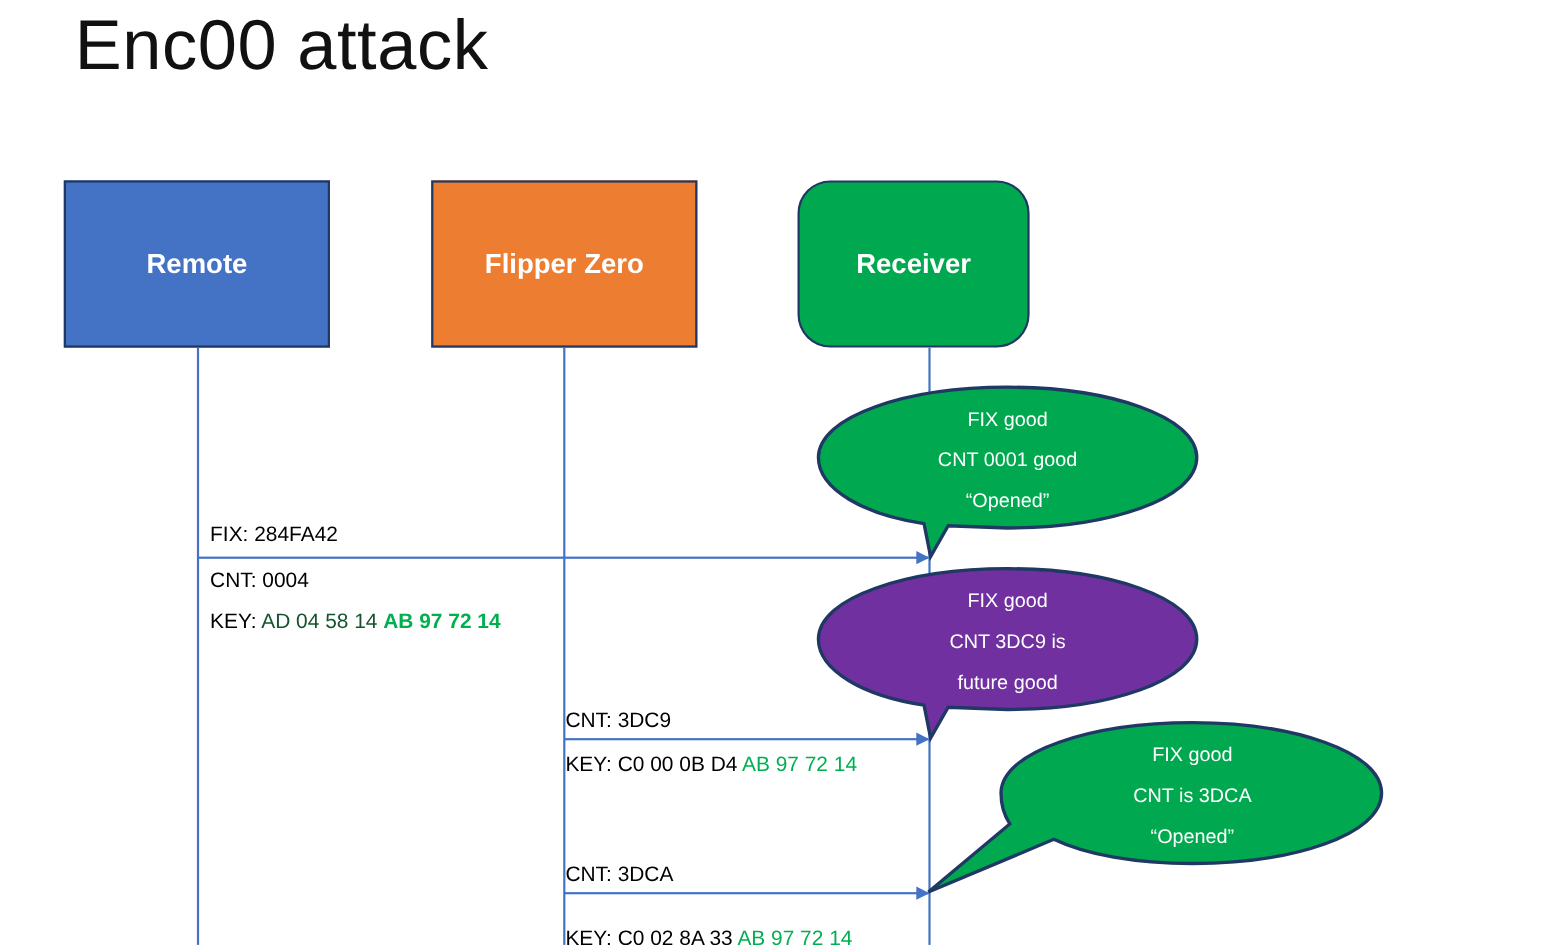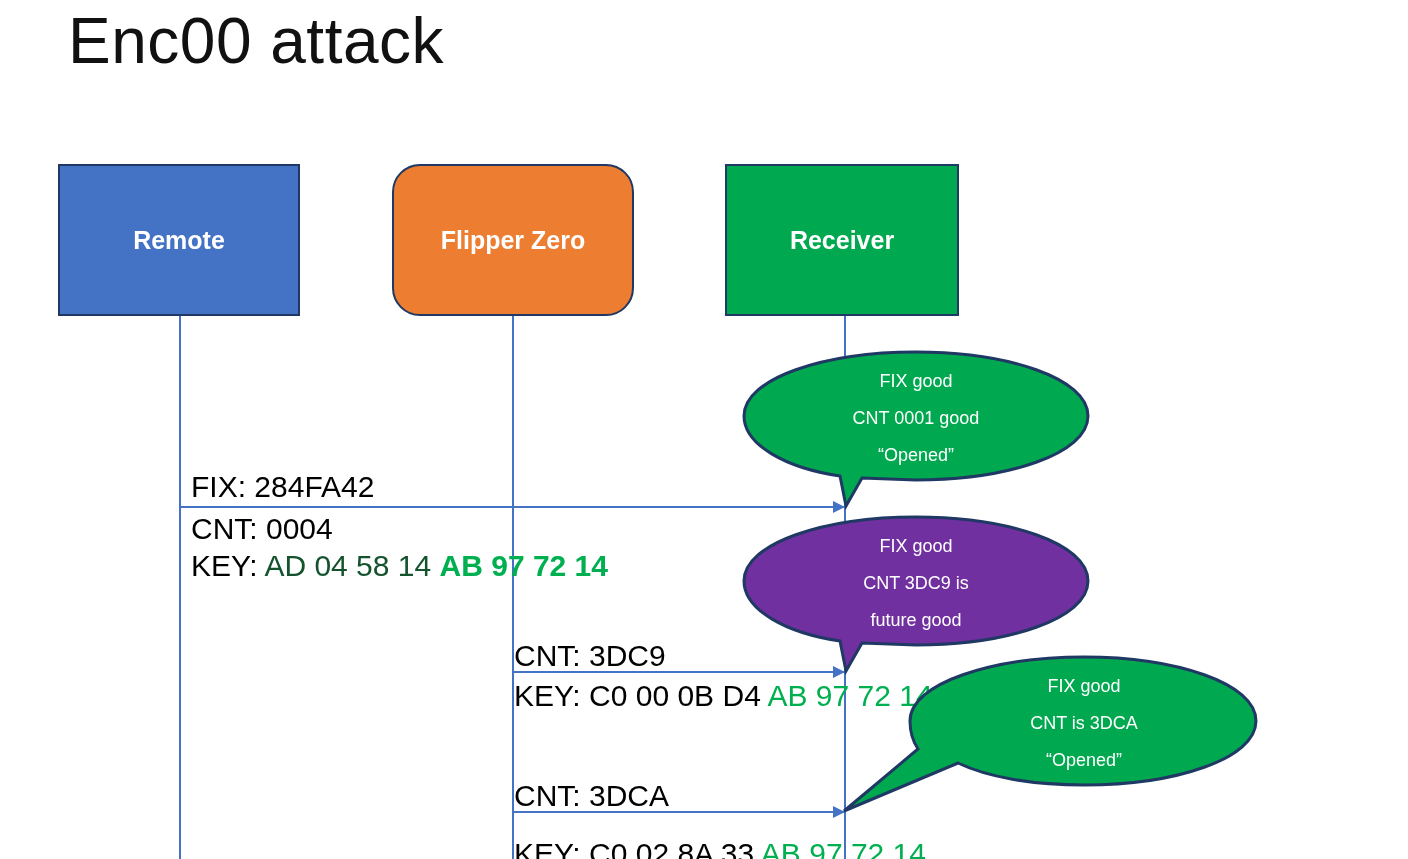--- a/index.html
+++ b/index.html
@@ -43,22 +43,22 @@
     justify-content: center;
   }
   .actor-label {
     color: #ffffff;
     font-size: 25px;
     line-height: 30px;
     font-weight: 700;
     white-space: nowrap;
   }
   #actor-remote   { left: 58px;  top: 164px; width: 242px; height: 152px; background: #4472C4; }
-  #actor-flipper  { left: 392px; top: 164px; width: 242px; height: 152px; background: #ED7D31; border-radius: 28px; }
-  #actor-receiver { left: 725px; top: 164px; width: 234px; height: 152px; background: #00A94F; }
+  #actor-flipper  { left: 392px; top: 164px; width: 242px; height: 152px; background: #ED7D31; }
+  #actor-receiver { left: 725px; top: 164px; width: 211px; height: 152px; background: #00A94F; border-radius: 30px; }
 
   
   .lifeline {
     position: absolute;
     width: 2px;
     background: #4472C4;
   }
   #lifeline-remote   { left: 179px; top: 316px; height: 543px; }
   #lifeline-flipper  { left: 512px; top: 316px; height: 543px; }
   #lifeline-receiver { left: 844px; top: 316px; height: 543px; }
@@ -80,21 +80,21 @@
     border-bottom: 6px solid transparent;
     border-left: 12px solid #4472C4;
   }
   #arrow-1 { left: 180px; top: 506px; width: 664px; }
   #arrow-2 { left: 513px; top: 671px; width: 331px; }
   #arrow-3 { left: 513px; top: 811px; width: 331px; }
 
   
   .msg-text {
     position: absolute;
-    font-size: 30px;
+    font-size: 19px;
     line-height: 35px;
     color: #000000;
     white-space: nowrap;
   }
   .hex-red   { color: #14532d; }
   .hex-green { color: #00B050; }
   .hex-green-b { color: #00B050; font-weight: bold; }
 
   #msg1-fix { left: 191px; top: 469px; }
   #msg1-cnt { left: 191px; top: 511px; }

